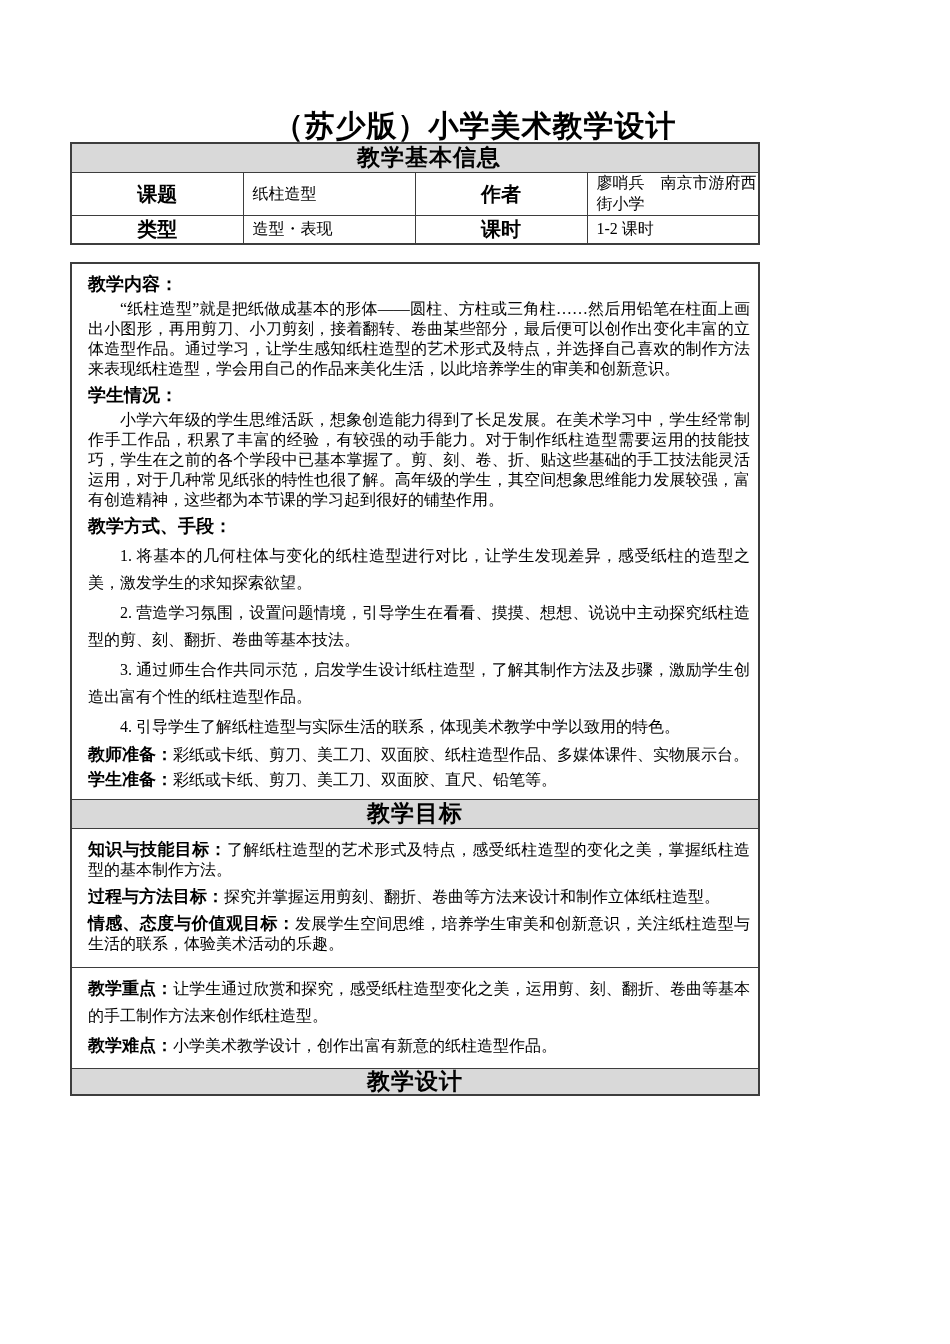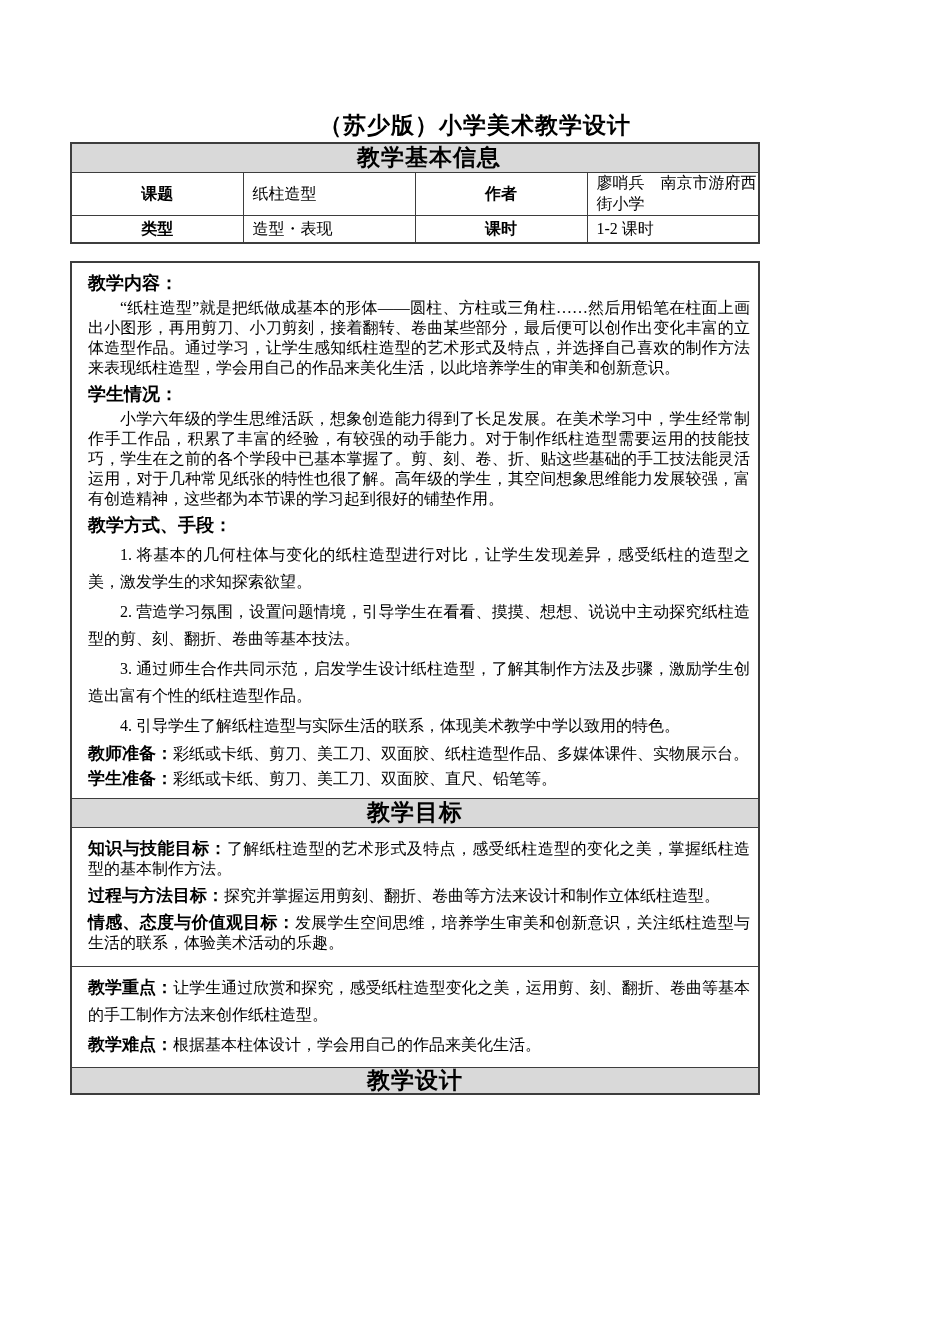--- a/index.html
+++ b/index.html
@@ -15,21 +15,21 @@
     font-family: "Liberation Serif", "DejaVu Serif", serif;
   }
   .page {
     box-sizing: border-box;
     width: 950px;
     padding: 112px 70px 0 70px;
   }
   .doc-title {
     width: 810px;
     text-align: center;
-    font-size: 23px;
+    font-size: 30px;
     font-weight: bold;
     line-height: 27px;
     margin-bottom: 3px;
     letter-spacing: 1px;
   }
   table {
     border-collapse: collapse;
     table-layout: fixed;
     width: 690px;
     border: 2px solid #3d3d3d;
@@ -49,21 +49,21 @@
     background: #d9d9d9;
     text-align: center;
     font-size: 23px;
     font-weight: bold;
     letter-spacing: 1px;
   }
   .t-basic tr.hdr td { height: 28px; line-height: 28px; padding-left: 28px; }
   .t-basic td.lbl {
     text-align: center;
     font-weight: bold;
-    font-size: 16px;
+    font-size: 20px;
     height: 26px;
   }
   .t-basic td.val {
     font-size: 16px;
     padding-left: 9px;
     height: 26px;
   }
   
   .t-main tr.hdr td { height: 34px; line-height: 34px; }
   .t-main tr.hdr.hdr-sm td { height: 28px; line-height: 28px; }
@@ -158,21 +158,21 @@
       <td class="body-cell obj">
         <div class="runin"><b>知识与技能目标：</b><span>了解纸柱造型的艺术形式及特点，感受纸柱造型的变化之美，掌握纸柱造型的基本制作方法。</span></div>
         <div class="runin"><b>过程与方法目标：</b><span>探究并掌握运用剪刻、翻折、卷曲等方法来设计和制作立体纸柱造型。</span></div>
         <div class="runin"><b>情感、态度与价值观目标：</b><span>发展学生空间思维，培养学生审美和创新意识，关注纸柱造型与生活的联系，体验美术活动的乐趣。</span></div>
       </td>
     </tr>
 
     <tr>
       <td class="body-cell kp">
         <div class="runin"><b>教学重点：</b><span>让学生通过欣赏和探究，感受纸柱造型变化之美，运用剪、刻、翻折、卷曲等基本的手工制作方法来创作纸柱造型。</span></div>
-        <div class="runin"><b>教学难点：</b><span>根据基本柱体设计，学会用自己的作品来美化生活。</span></div>
+        <div class="runin"><b>教学难点：</b><span>小学美术教学设计，创作出富有新意的纸柱造型作品。</span></div>
       </td>
     </tr>
 
     <tr class="hdr hdr-xs">
       <td>教学设计</td>
     </tr>
 
   </tbody>
     </table>
 

